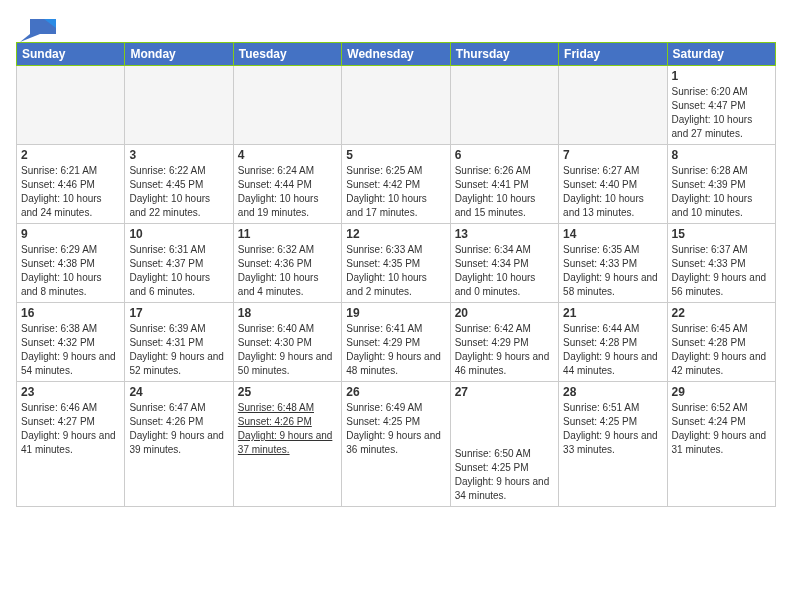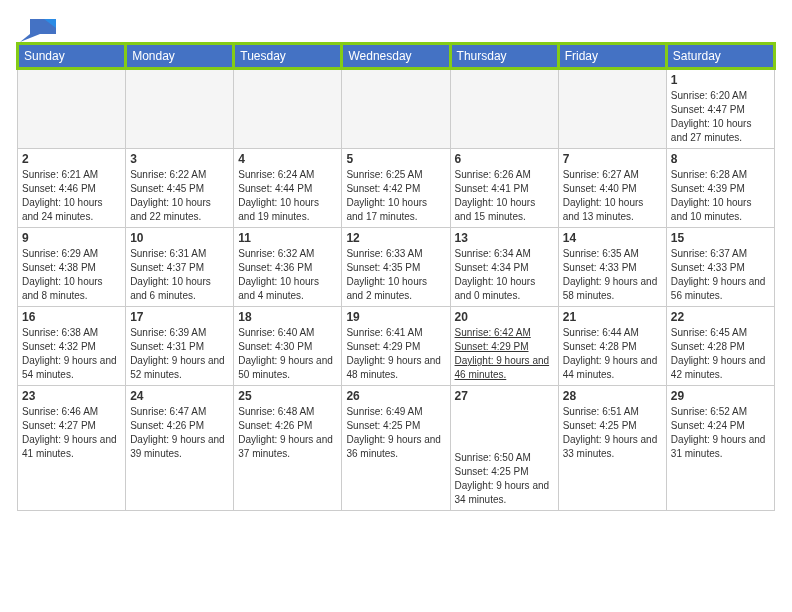--- a/index.html
+++ b/index.html
@@ -54,23 +54,23 @@
     }
     .calendar {
       width: 100%;
       border-collapse: collapse;
       border: 1px solid #ccc;
     }
     .calendar th {
       background-color: #4472C4;
       color: #fff;
       font-size: 12px;
-      font-weight: normal;
+      font-weight: bold;
       padding: 4px 5px;
-      border: 3px solid #84cc16;
+      border: 1px solid #84cc16;
       text-align: left;
     }
     .calendar td {
       border: 1px solid #ccc;
       vertical-align: top;
       padding: 3px 4px;
       width: calc(100% / 7);
       min-height: 72px;
       font-size: 9.5px;
       color: #333;
@@ -254,21 +254,21 @@
 Daylight: 9 hours and 50 minutes.</div>
           </td>
           <td>
             <span class="day-number">19</span>
             <div class="day-info" style="white-space: pre-line;">Sunrise: 6:41 AM
 Sunset: 4:29 PM
 Daylight: 9 hours and 48 minutes.</div>
           </td>
           <td>
             <span class="day-number">20</span>
-            <div class="day-info" style="white-space: pre-line; text-decoration: underline;">Sunrise: 6:42 AM
+            <div class="day-info" style="white-space: pre-line;">Sunrise: 6:42 AM
 Sunset: 4:29 PM
 Daylight: 9 hours and 46 minutes.</div>
           </td>
           <td>
             <span class="day-number">21</span>
             <div class="day-info" style="white-space: pre-line;">Sunrise: 6:44 AM
 Sunset: 4:28 PM
 Daylight: 9 hours and 44 minutes.</div>
           </td>
           <td>
@@ -286,21 +286,21 @@
 Daylight: 9 hours and 41 minutes.</div>
           </td>
           <td>
             <span class="day-number">24</span>
             <div class="day-info" style="white-space: pre-line;">Sunrise: 6:47 AM
 Sunset: 4:26 PM
 Daylight: 9 hours and 39 minutes.</div>
           </td>
           <td>
             <span class="day-number">25</span>
-            <div class="day-info" style="white-space: pre-line;">Sunrise: 6:48 AM
+            <div class="day-info" style="white-space: pre-line; text-decoration: underline;">Sunrise: 6:48 AM
 Sunset: 4:26 PM
 Daylight: 9 hours and 37 minutes.</div>
           </td>
           <td>
             <span class="day-number">26</span>
             <div class="day-info" style="white-space: pre-line;">Sunrise: 6:49 AM
 Sunset: 4:25 PM
 Daylight: 9 hours and 36 minutes.</div>
           </td>
           <td>

